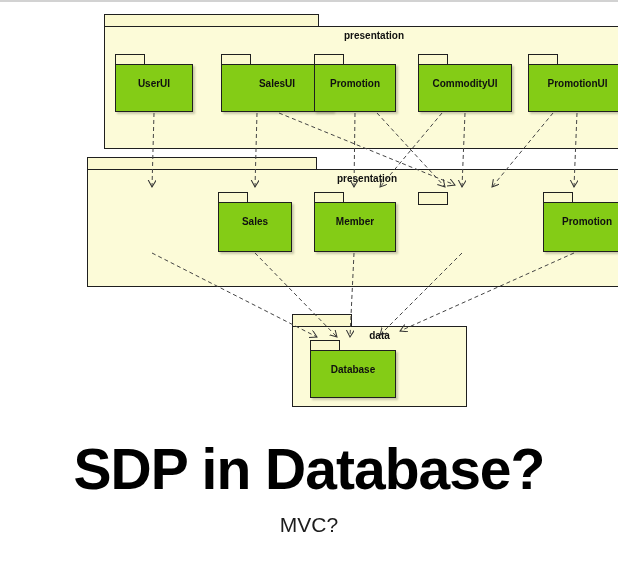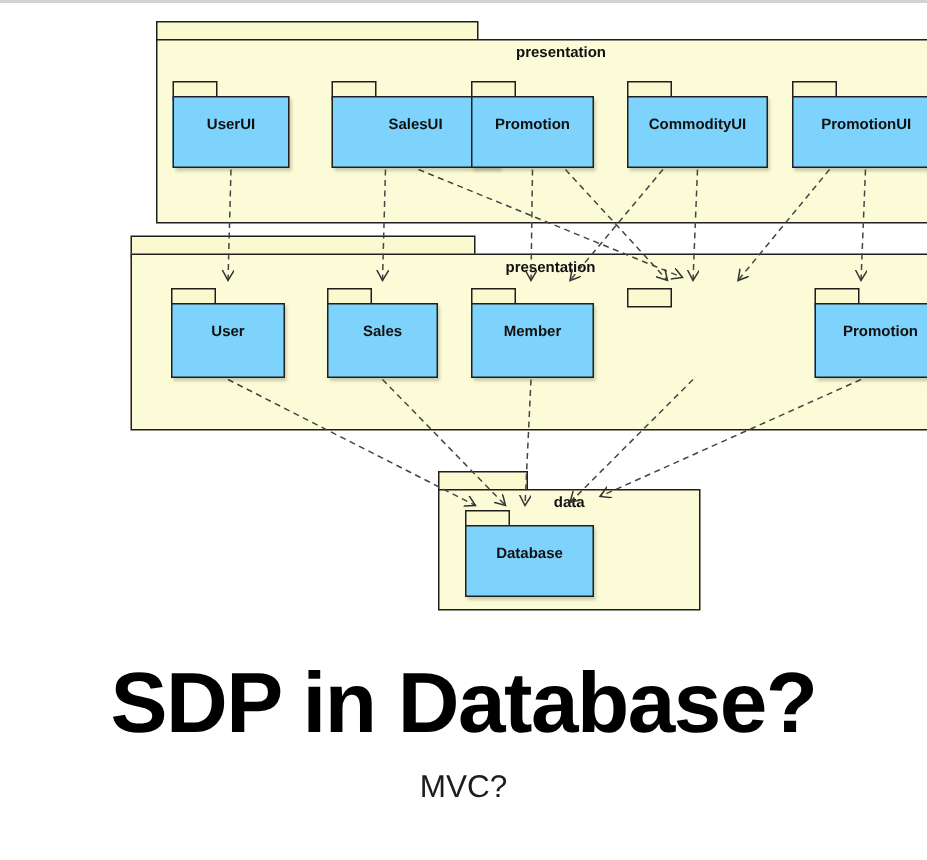--- a/index.html
+++ b/index.html
@@ -18,21 +18,21 @@
   .diagram { position: absolute; left: 0; top: 0; width: 528px; height: 430px; margin-left: 47px; }
 
   .pkg { position: absolute; }
   .pkg-tab {
     position: absolute; left: 0; top: 0; height: 11px;
     background: #fbf9d0;
     border: 1px solid #1f1f1f;
   }
   .pkg-body {
     position: absolute; left: 0; right: 0; top: 10px; bottom: 0;
-    background: #7dd3fc;
+    background: #84cc16;
     border: 1px solid #1f1f1f;
   }
   .outer .pkg-tab { height: 13px; }
   .outer .pkg-body { top: 12px; background: #fcfbd8; }
   .inner .pkg-body { box-shadow: 1.5px 2px 2px rgba(110,110,80,0.35); }
   .pkg-label {
     display: block; text-align: center;
     font-weight: bold; font-size: 10px; color: #101010;
   }
   .outer > .pkg-body > .pkg-label { padding-top: 3px; }
@@ -91,26 +91,20 @@
       </div>
     </div>
 
     <div class="pkg outer" style="left:40px;top:155px;width:560px;height:130px;">
       <div class="pkg-tab" style="width:228px;"></div>
       <div class="pkg-body">
         <span class="pkg-label">presentation</span>
       </div>
     </div>
 
-    <div class="pkg inner" style="left:67px;top:190px;width:76px;height:60px;">
-      <div class="pkg-tab" style="width:28px;"></div>
-      <div class="pkg-body">
-        <span class="pkg-label">User</span>
-      </div>
-    </div>
     <div class="pkg inner" style="left:171px;top:190px;width:74px;height:60px;">
       <div class="pkg-tab" style="width:28px;"></div>
       <div class="pkg-body">
         <span class="pkg-label">Sales</span>
       </div>
     </div>
     <div class="pkg inner" style="left:267px;top:190px;width:82px;height:60px;">
       <div class="pkg-tab" style="width:28px;"></div>
       <div class="pkg-body">
         <span class="pkg-label">Member</span>

